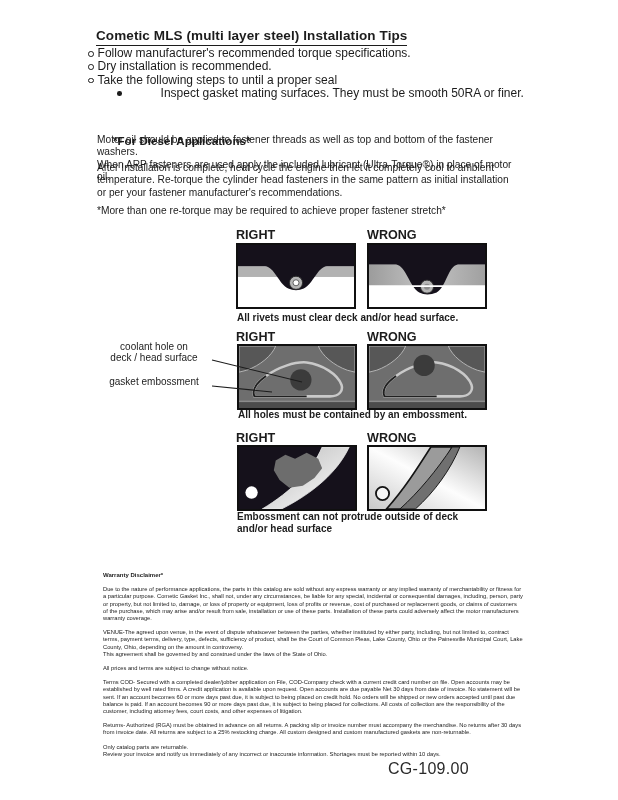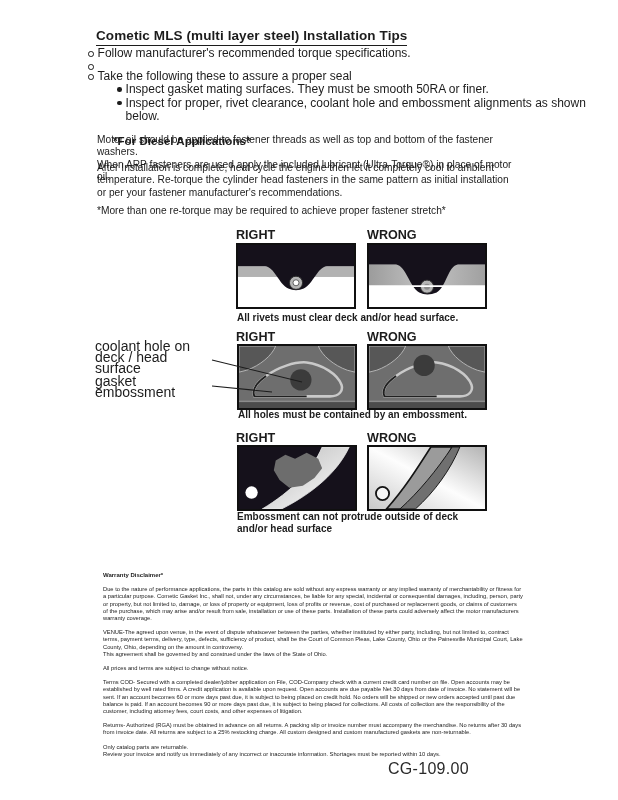--- a/index.html
+++ b/index.html
@@ -12,38 +12,38 @@
   
   .title {
     position:absolute; left:96px; top:28px; margin:0;
     font-size:13.5px; font-weight:bold; letter-spacing:0.1px;
     border-bottom:1.6px solid #1c1c1c; padding-bottom:2px;
   }
 
   
   .tips { position:absolute; left:88px; top:47px; font-size:12px; line-height:13.4px; }
   .tiprow { display:flex; align-items:flex-start; }
-  .tiprow.sub { margin-left:29px; }
+  .tiprow.sub { margin-left:29px;gap:35px; }
   .b1 { flex:0 0 auto; width:3.6px; height:3.6px; border:1px solid #1c1c1c; border-radius:50%; margin:4px 4px 0 0; }
   .b2 { flex:0 0 auto; width:4.6px; height:4.6px; background:#1c1c1c; border-radius:50%; margin:4px 4px 0 0; }
 
   
   .diesel-h { position:absolute; left:97px; top:118px; margin:16px; font-size:11.6px; font-weight:bold; }
   .body { position:absolute; left:97px; width:424px; margin:0; font-size:10.2px; line-height:12.4px; }
   .p1 { top:134px; }
   .p2 { top:162px; }
   .p3 { top:205px; }
 
   
   .dlabel { position:absolute; width:120px; text-align:left; font-size:12.6px; font-weight:bold; }
   .panel { position:absolute; width:120px; height:66px; border:2.6px solid #101010; box-sizing:border-box; background:#fff; }
   .panel svg { display:block; width:100%; height:100%; }
   .caption { position:absolute; left:237px; font-size:10px; font-weight:bold; line-height:11.6px; }
 
-  .callout { position:absolute; left:95px; width:118px; text-align:left; font-size:14px; line-height:11px; }
+  .callout { position:absolute; left:95px; width:118px; text-align:center; font-size:10px; line-height:11px; }
   .pointer-svg { position:absolute; left:210px; top:348px; width:100px; height:50px; pointer-events:none; }
 
   
   .disclaimer { position:absolute; left:103px; top:572px; width:420px; font-size:5.75px; line-height:7.2px; color:#222; }
   .disclaimer h3 { margin:0 0 7px 0; font-size:6px; font-weight:bold; }
   .disclaimer p { margin:0 0 7px 0; }
 
   .pagenum { position:absolute; left:388px; top:760px; font-size:16px; color:#2a2a2a; letter-spacing:0.3px; }
 </style>
 </head>
@@ -53,32 +53,29 @@
 
   <h1 class="title">Cometic MLS (multi layer steel) Installation Tips</h1>
 
   <div class="tips">
     <div class="tiprow">
       <span class="b1"></span>
       <span>Follow manufacturer's recommended torque specifications.</span>
     </div>
     <div class="tiprow">
       <span class="b1"></span>
+      <span>Dry installation is recommended.</span>
     </div>
     <div class="tiprow">
       <span class="b1"></span>
-      <span>Take the following these to assure a proper seal</span>
+      <span>Take the following steps to until a proper seal</span>
     </div>
     <div class="tiprow sub">
       <span class="b2"></span>
       <span>Inspect gasket mating surfaces.  They must be smooth 50RA or finer.</span>
-    </div>
-    <div class="tiprow sub">
-      <span class="b2"></span>
-      <span>Inspect for proper, rivet clearance, coolant hole and embossment alignments as shown below.</span>
     </div>
   </div>
 
   <h2 class="diesel-h">*For Diesel Applications*</h2>
   <p class="body pre p1">Motor oil should be applied to fastener threads as well as top and bottom of the fastener washers.
 When ARP fasteners are used apply the included lubricant (Ultra-Torque®) in place of motor oil.</p>
   <p class="body pre p2">After Installation is complete, heat cycle the engine then let it completely cool to ambient
 temperature. Re-torque the cylinder head fasteners in the same pattern as initial installation
 or per your fastener manufacturer's recommendations.</p>
   <p class="body p3">*More than one re-torque may be required to achieve proper fastener stretch*</p>

